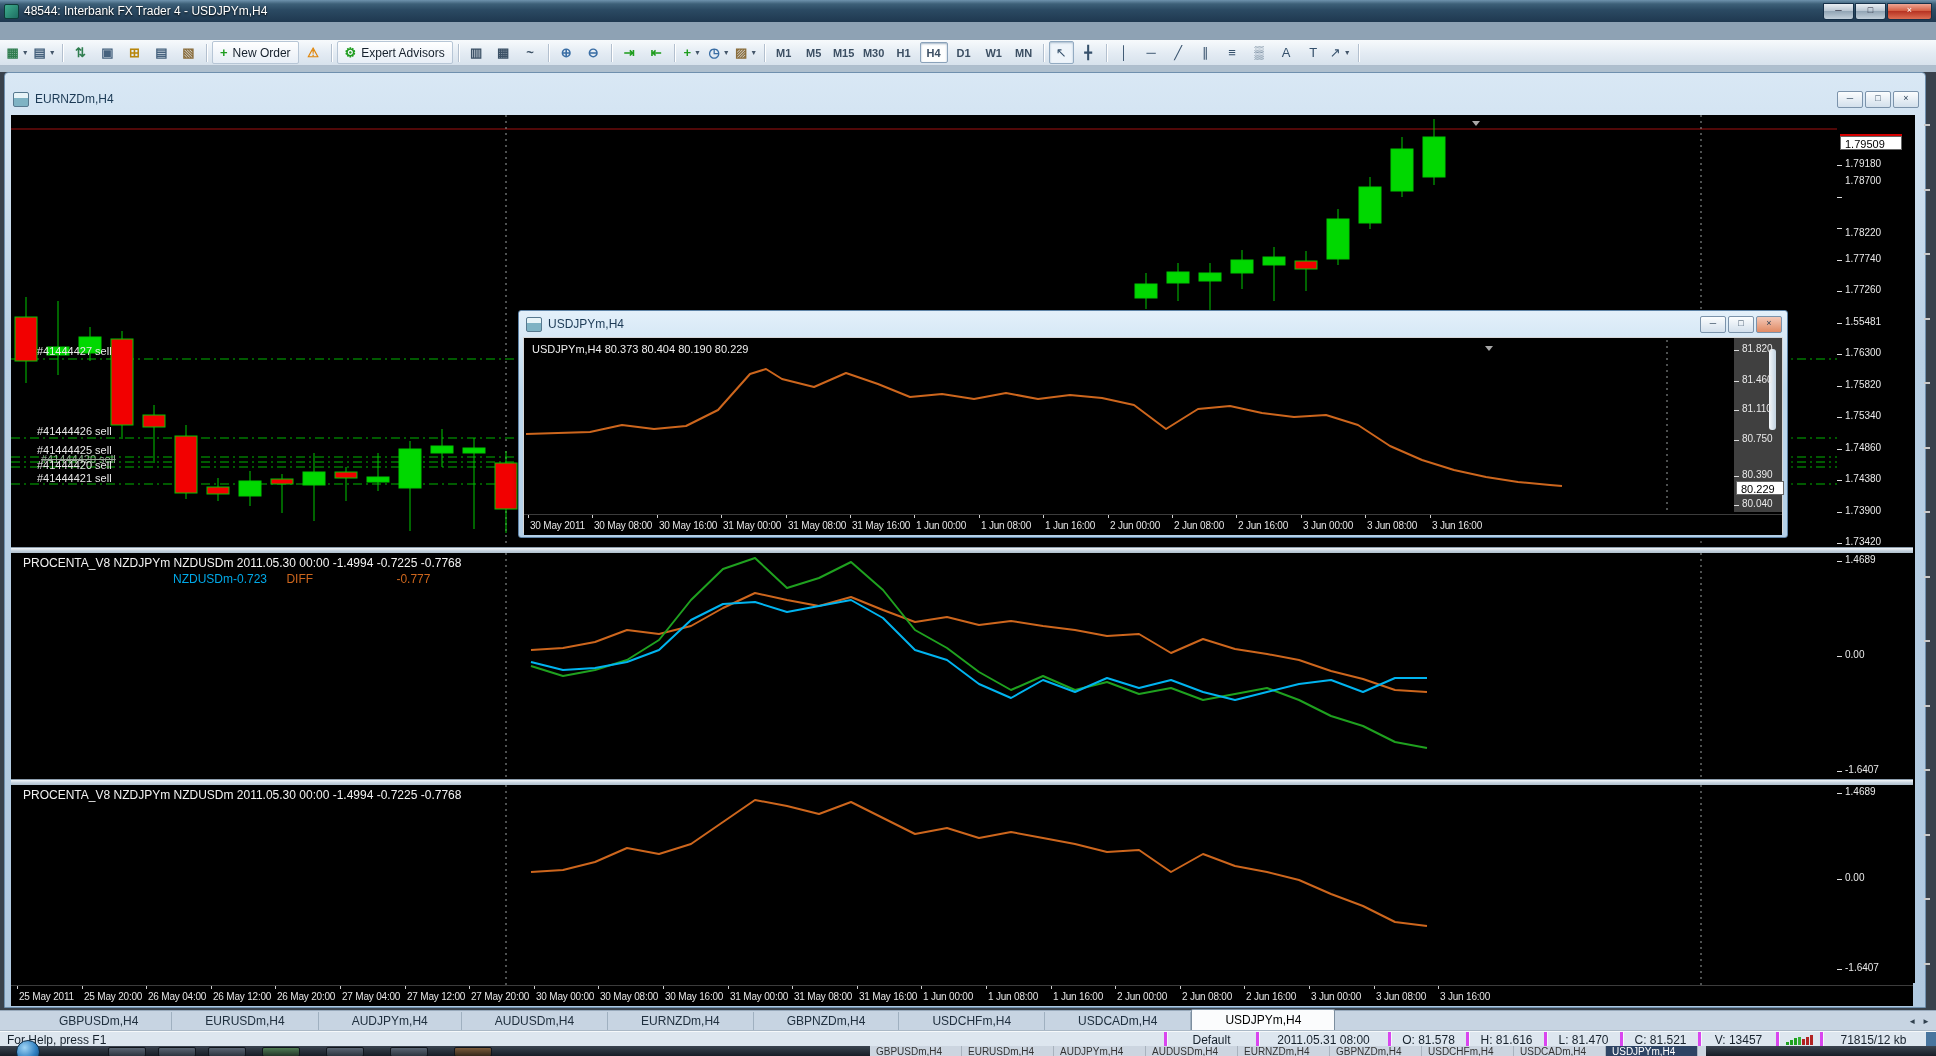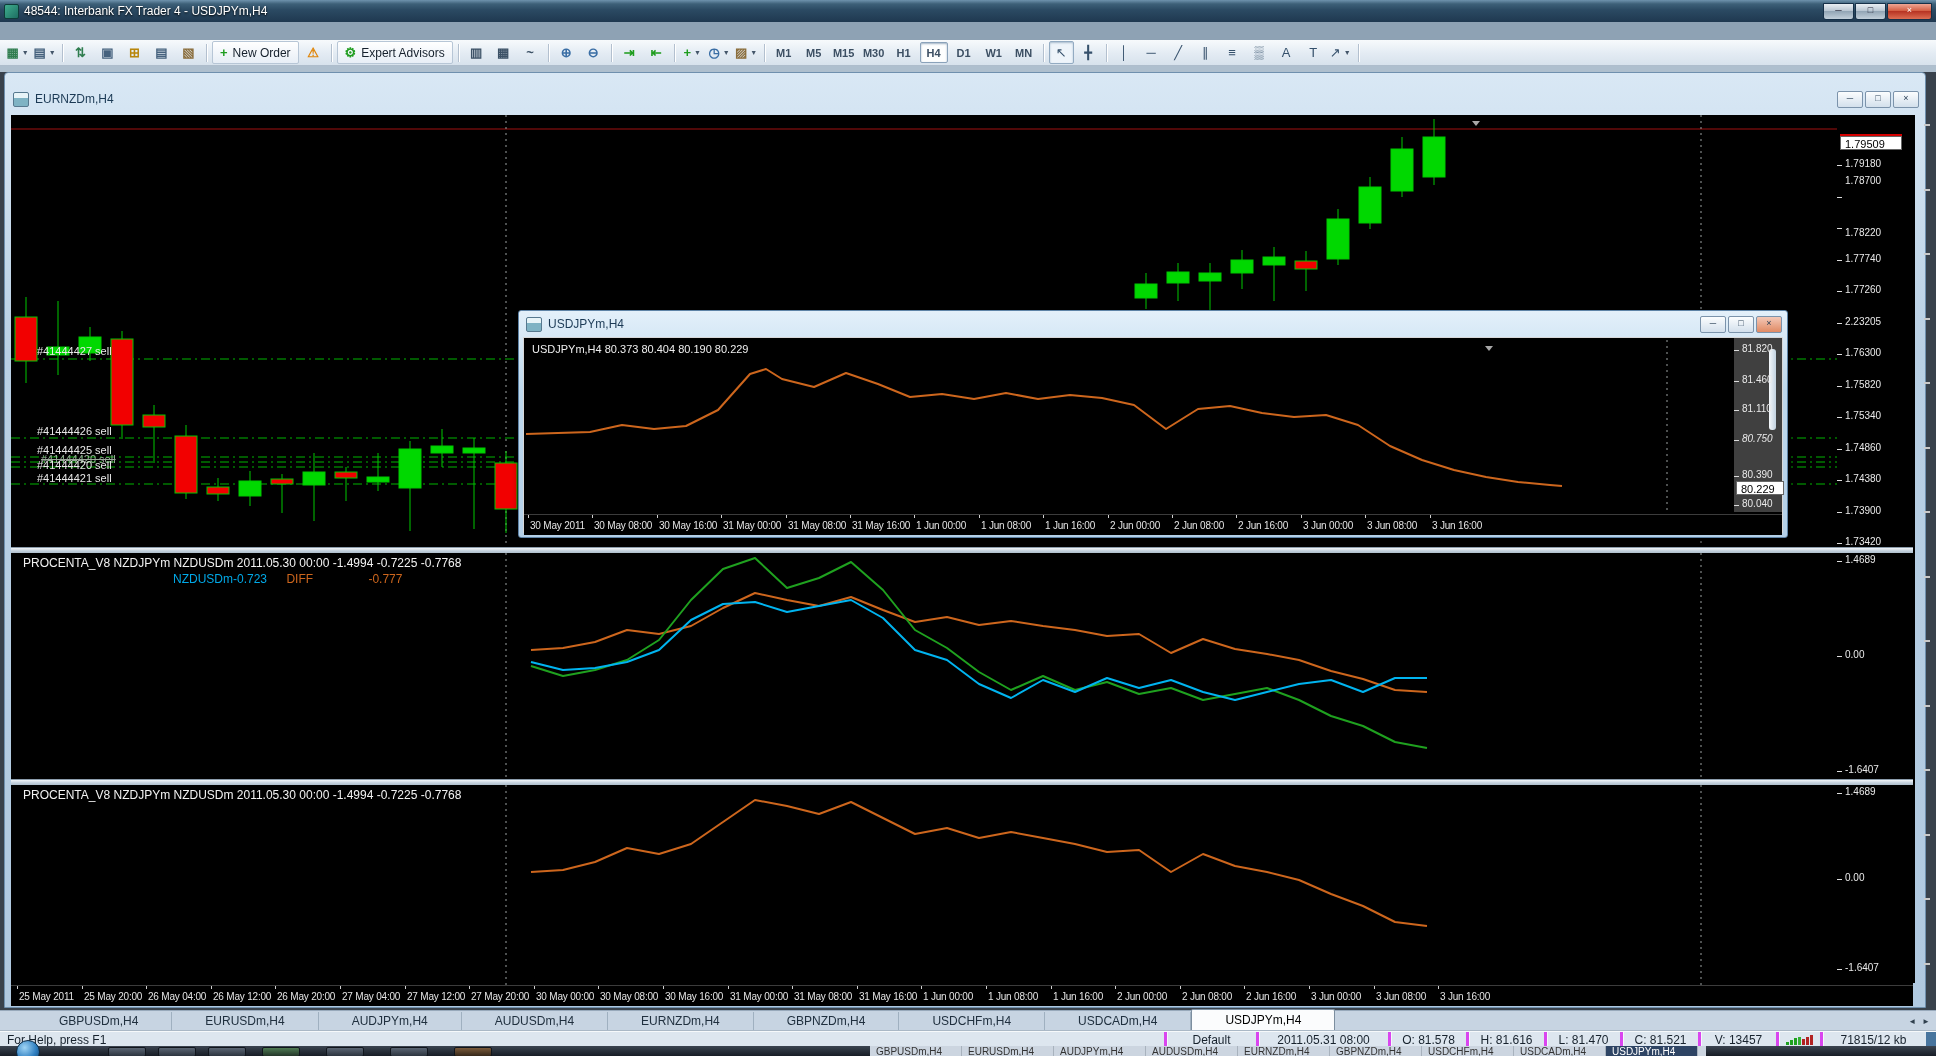--- a/index.html
+++ b/index.html
@@ -347,21 +347,21 @@
             <line x1="1690" y1="0" x2="1690" y2="226" stroke="#9aa0a0" stroke-width="1" stroke-dasharray="2 4"></line>
             <polyline points="520,97 552,95 584,89 616,77 648,81 680,73 712,55 744,40 776,47 808,53 840,44 872,57 904,69 936,64 968,72 1000,68 1032,73 1064,77 1096,83 1128,81 1160,100 1192,86 1224,96 1256,101 1288,107 1320,118 1352,126 1384,137 1416,139" fill="none" stroke="#cd661d" stroke-width="2" stroke-linejoin="round"></polyline>
             <polyline points="520,113 552,123 584,117 616,107 648,87 680,47 712,16 744,5 776,35 808,25 840,9 872,37 904,77 936,95 968,119 1000,137 1032,123 1064,137 1096,129 1128,141 1160,135 1192,147 1224,141 1256,135 1288,147 1320,163 1352,173 1384,189 1416,195" fill="none" stroke="#1fa11f" stroke-width="2" stroke-linejoin="round"></polyline>
             <polyline points="520,109 552,117 584,115 616,109 648,97 680,67 712,51 744,49 776,59 808,53 840,47 872,65 904,97 936,107 968,131 1000,145 1032,127 1064,139 1096,125 1128,135 1160,127 1192,139 1224,147 1256,139 1288,131 1320,127 1352,139 1384,125 1416,125" fill="none" stroke="#00b4f0" stroke-width="2" stroke-linejoin="round"></polyline>
           </svg>
         <div class="indtext" style="left:12px;top:441px;">
           <div>PROCENTA_V8 NZDJPYm NZDUSDm 2011.05.30 00:00  -1.4994 -0.7225 -0.7768</div>
           <div style="margin-top:2px;padding-left:150px;">
             <span class="cyan">NZDUSDm-0.723</span>
             <span class="orange" style="margin-left:16px;">DIFF</span>
-            <span class="orange" style="margin-left:52px;">-0.777</span>
+            <span class="orange" style="margin-left:80px;">-0.777</span>
           </div>
         </div>
         <div class="sep" id="sep2"></div>
         <svg id="svg-p2" width="1826" height="200">
             <line x1="495" y1="0" x2="495" y2="200" stroke="#9aa0a0" stroke-width="1" stroke-dasharray="2 4"></line>
             <line x1="1690" y1="0" x2="1690" y2="200" stroke="#9aa0a0" stroke-width="1" stroke-dasharray="2 4"></line>
             <polyline points="520,87 552,85 584,77 616,63 648,69 680,59 712,37 744,15 776,21 808,29 840,17 872,33 904,49 936,43 968,53 1000,47 1032,53 1064,59 1096,67 1128,65 1160,87 1192,69 1224,81 1256,87 1288,95 1320,109 1352,121 1384,137 1416,141" fill="none" stroke="#cd661d" stroke-width="2" stroke-linejoin="round"></polyline>
           </svg>
         <div class="indtext" style="left:12px;top:673px;">PROCENTA_V8 NZDJPYm NZDUSDm 2011.05.30 00:00  -1.4994 -0.7225 -0.7768</div>
         <div id="scale-col">
@@ -369,21 +369,21 @@
             <span class="slabel" style="top:43px;">1.79180</span>
             <div class="stick" style="top:82px;"></div>
             <span class="slabel" style="top:60px;">1.78700</span>
             <div class="stick" style="top:113px;"></div>
             <span class="slabel" style="top:112px;text-align:right;">1.78220</span>
             <div class="stick" style="top:145px;"></div>
             <span class="slabel" style="top:138px;">1.77740</span>
             <div class="stick" style="top:176px;"></div>
             <span class="slabel" style="top:169px;">1.77260</span>
             <div class="stick" style="top:208px;"></div>
-            <span class="slabel" style="top:201px;">2.23205</span>
+            <span class="slabel" style="top:201px;">1.55481</span>
             <div class="stick" style="top:239px;"></div>
             <span class="slabel" style="top:232px;">1.76300</span>
             <div class="stick" style="top:271px;"></div>
             <span class="slabel" style="top:264px;">1.75820</span>
             <div class="stick" style="top:302px;"></div>
             <span class="slabel" style="top:295px;">1.75340</span>
             <div class="stick" style="top:334px;"></div>
             <span class="slabel" style="top:327px;">1.74860</span>
             <div class="stick" style="top:365px;"></div>
             <span class="slabel" style="top:358px;">1.74380</span>
@@ -493,21 +493,21 @@
         <div id="popup-ohlc">USDJPYm,H4  80.373 80.404 80.190 80.229</div>
         <div id="popup-scale">
           <div id="popup-thumb"></div>
         <div class="stick" style="top:12px;"></div>
             <span class="slabel" style="top:5px;">81.820</span>
             <div class="stick" style="top:43px;"></div>
             <span class="slabel" style="top:36px;">81.460</span>
             <div class="stick" style="top:72px;"></div>
             <span class="slabel" style="top:65px;">81.110</span>
             <div class="stick" style="top:102px;"></div>
-            <span class="slabel" style="top:95px;font-style:italic;">80.750</span>
+            <span class="slabel" style="top:95px;">80.750</span>
             <div class="stick" style="top:138px;"></div>
             <span class="slabel" style="top:131px;">80.390</span>
             <div class="stick" style="top:167px;"></div>
             <span class="slabel" style="top:160px;">80.040</span>
             <div class="pricebox bid" style="top:143px;left:2px;width:48px;">80.229</div>
           </div>
         <div id="popup-axis">
             <div class="ttick" style="left:4px;"></div>
             <span class="tlabel" style="left:6px;">30 May 2011</span>
             <div class="ttick" style="left:68px;"></div>

